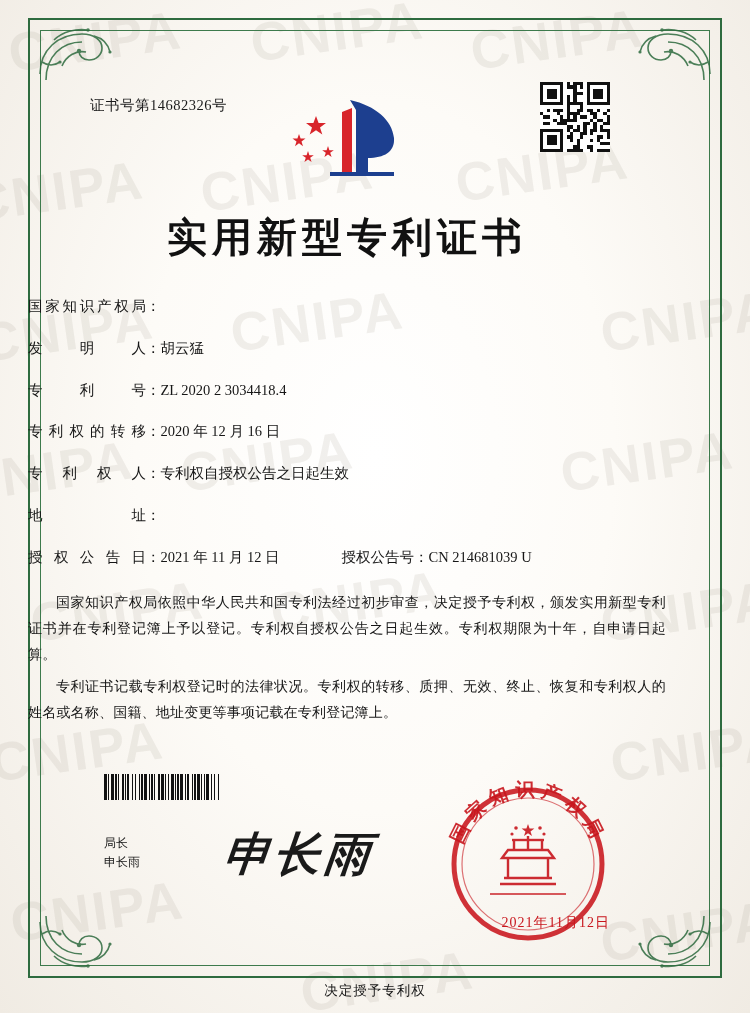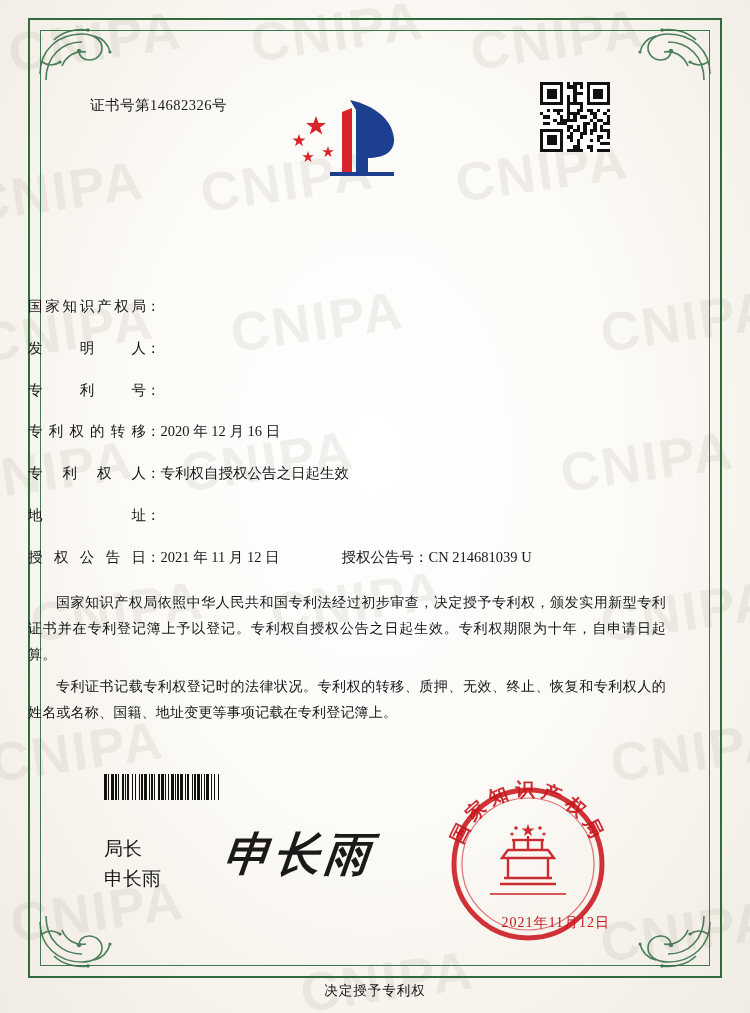--- a/index.html
+++ b/index.html
@@ -182,21 +182,21 @@
     height: 26px;
   }
   .barcode .bars { display: flex; height: 100%; width: 100%; }
   .barcode .bars i { display: block; background: #111; height: 100%; }
 
   
   .sig-label {
     position: absolute;
     left: 76px;
     top: 800px;
-    font-size: 19px;
+    font-size: 12px;
     color: #161616;
     line-height: 1.6;
   }
   .sig-hand {
     position: absolute;
     left: 196px;
     top: 790px;
     font-size: 46px;
     color: #1a1a1a;
     font-family: "DejaVu Serif", serif;
@@ -594,33 +594,36 @@
         <polygon points="44,22 46.6,29 54,29 48,33.4 50.3,40.5 44,36.2 37.7,40.5 40,33.4 34,29 41.4,29"></polygon>
         <polygon points="27,40 28.6,44.6 33.5,44.6 29.5,47.5 31,52.2 27,49.3 23,52.2 24.5,47.5 20.5,44.6 25.4,44.6"></polygon>
         <polygon points="36,57 37.4,61.2 41.8,61.2 38.2,63.8 39.6,68 36,65.4 32.4,68 33.8,63.8 30.2,61.2 34.6,61.2"></polygon>
         <polygon points="56,52 57.4,56.2 61.8,56.2 58.2,58.8 59.6,63 56,60.4 52.4,63 53.8,58.8 50.2,56.2 54.6,56.2"></polygon>
       </g>
 
       <rect x="58" y="78" width="64" height="4" fill="#1d3f8f"></rect>
     </svg>
   </div>
 
+  <div class="title">实用新型专利证书</div>
 
   <div class="fields">
     <div class="field">
       <span class="lbl">国家知识产权局</span>
       <span class="colon">：</span>
     </div>
     <div class="field">
       <span class="lbl">发 明 人</span>
       <span class="colon">：</span>
+      <span class="val">胡云猛</span>
     </div>
     <div class="field">
       <span class="lbl">专 利 号</span>
       <span class="colon">：</span>
+      <span class="val">ZL 2020 2 3034418.4</span>
     </div>
     <div class="field">
       <span class="lbl">专利权的转移</span>
       <span class="colon">：</span>
       <span class="val">2020 年 12 月 16 日</span>
     </div>
     <div class="field">
       <span class="lbl">专 利 权 人</span>
       <span class="colon">：</span>
       <span class="val">专利权自授权公告之日起生效</span>

